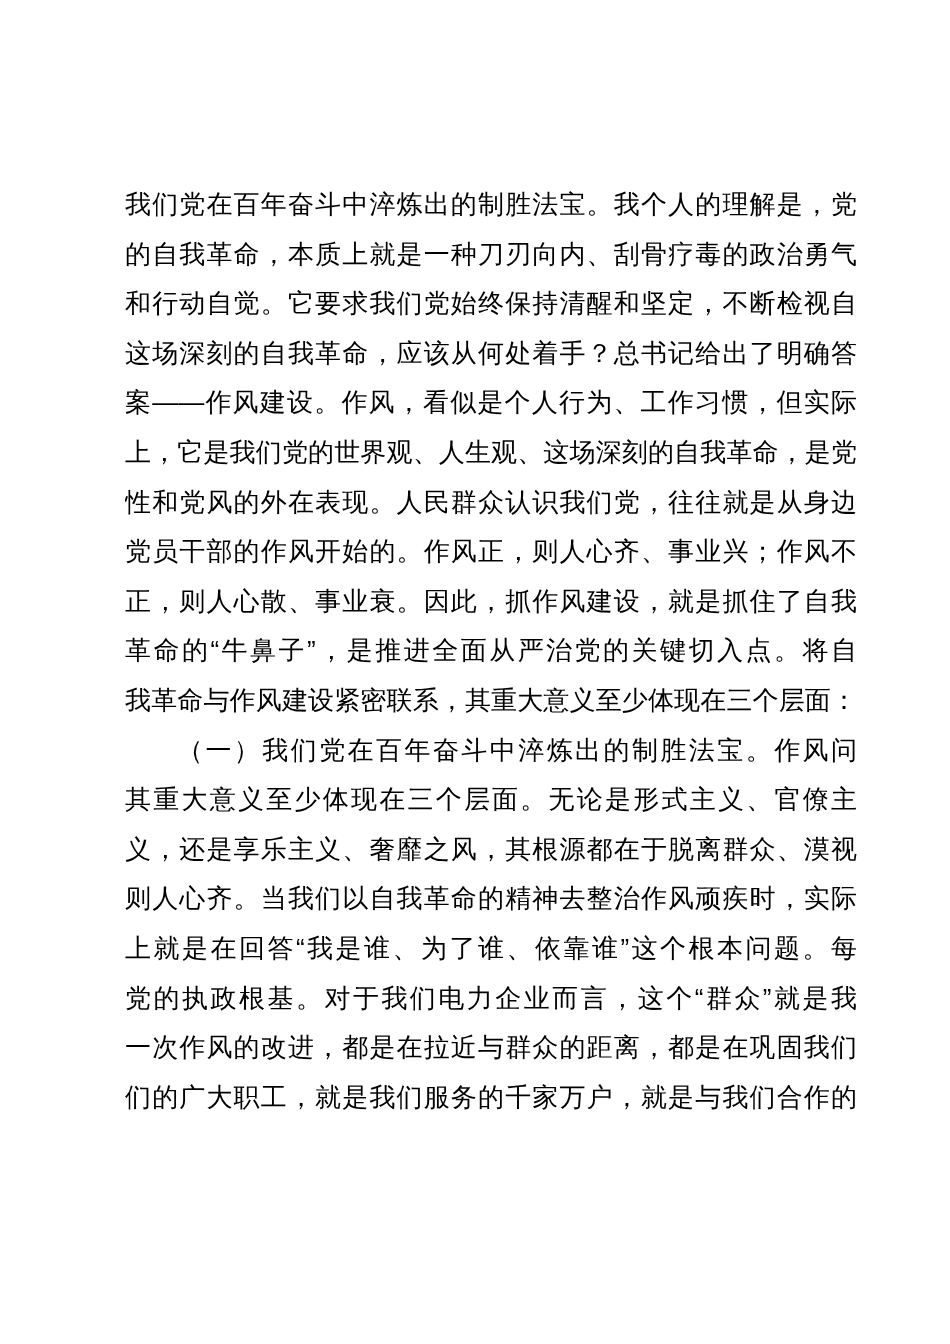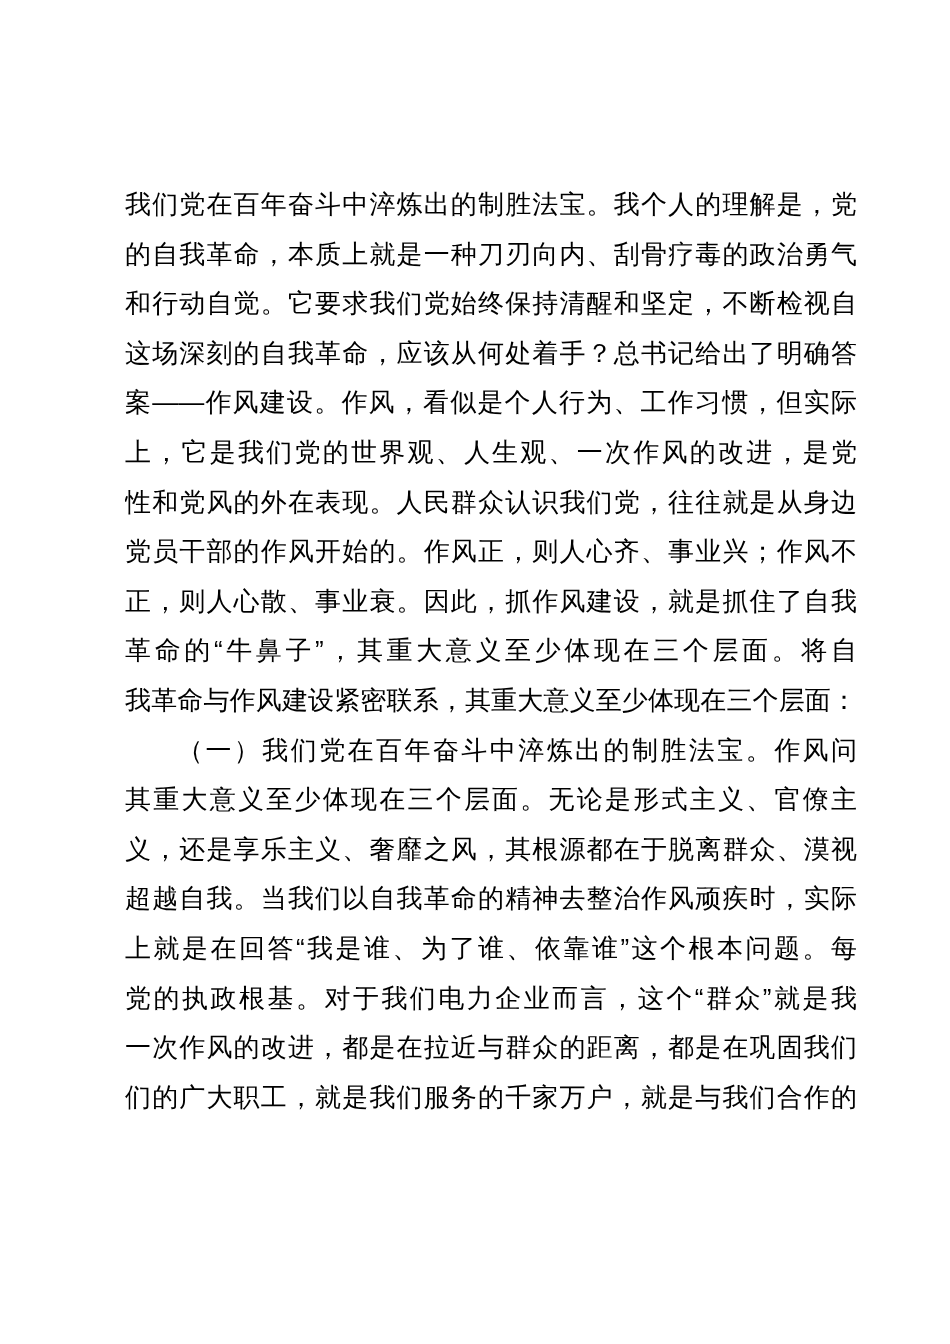--- a/index.html
+++ b/index.html
@@ -41,28 +41,28 @@
 </head>
 <body>
 
 <div class="page">
   <div class="textblock">
     <div class="line">我们党在百年奋斗中淬炼出的制胜法宝。我个人的理解是，党</div>
     <div class="line">的自我革命，本质上就是一种刀刃向内、刮骨疗毒的政治勇气</div>
     <div class="line">和行动自觉。它要求我们党始终保持清醒和坚定，不断检视自</div>
     <div class="line">这场深刻的自我革命，应该从何处着手？总书记给出了明确答</div>
     <div class="line">案——作风建设。作风，看似是个人行为、工作习惯，但实际</div>
-    <div class="line">上，它是我们党的世界观、人生观、一次作风的改进，是党</div>
+    <div class="line">上，它是我们党的世界观、人生观、这场深刻的自我革命，是党</div>
     <div class="line">性和党风的外在表现。人民群众认识我们党，往往就是从身边</div>
     <div class="line">党员干部的作风开始的。作风正，则人心齐、事业兴；作风不</div>
     <div class="line">正，则人心散、事业衰。因此，抓作风建设，就是抓住了自我</div>
-    <div class="line">革命的“牛鼻子”，其重大意义至少体现在三个层面。将自</div>
+    <div class="line">革命的“牛鼻子”，是推进全面从严治党的关键切入点。将自</div>
     <div class="line">我革命与作风建设紧密联系，其重大意义至少体现在三个层面：</div>
     <div class="line para-indent">（一）我们党在百年奋斗中淬炼出的制胜法宝。作风问</div>
     <div class="line">其重大意义至少体现在三个层面。无论是形式主义、官僚主</div>
     <div class="line">义，还是享乐主义、奢靡之风，其根源都在于脱离群众、漠视</div>
-    <div class="line">超越自我。当我们以自我革命的精神去整治作风顽疾时，实际</div>
+    <div class="line">则人心齐。当我们以自我革命的精神去整治作风顽疾时，实际</div>
     <div class="line">上就是在回答“我是谁、为了谁、依靠谁”这个根本问题。每</div>
     <div class="line">党的执政根基。对于我们电力企业而言，这个“群众”就是我</div>
     <div class="line">一次作风的改进，都是在拉近与群众的距离，都是在巩固我们</div>
     <div class="line">们的广大职工，就是我们服务的千家万户，就是与我们合作的</div>
   </div>
 </div>
 
 </body></html>

